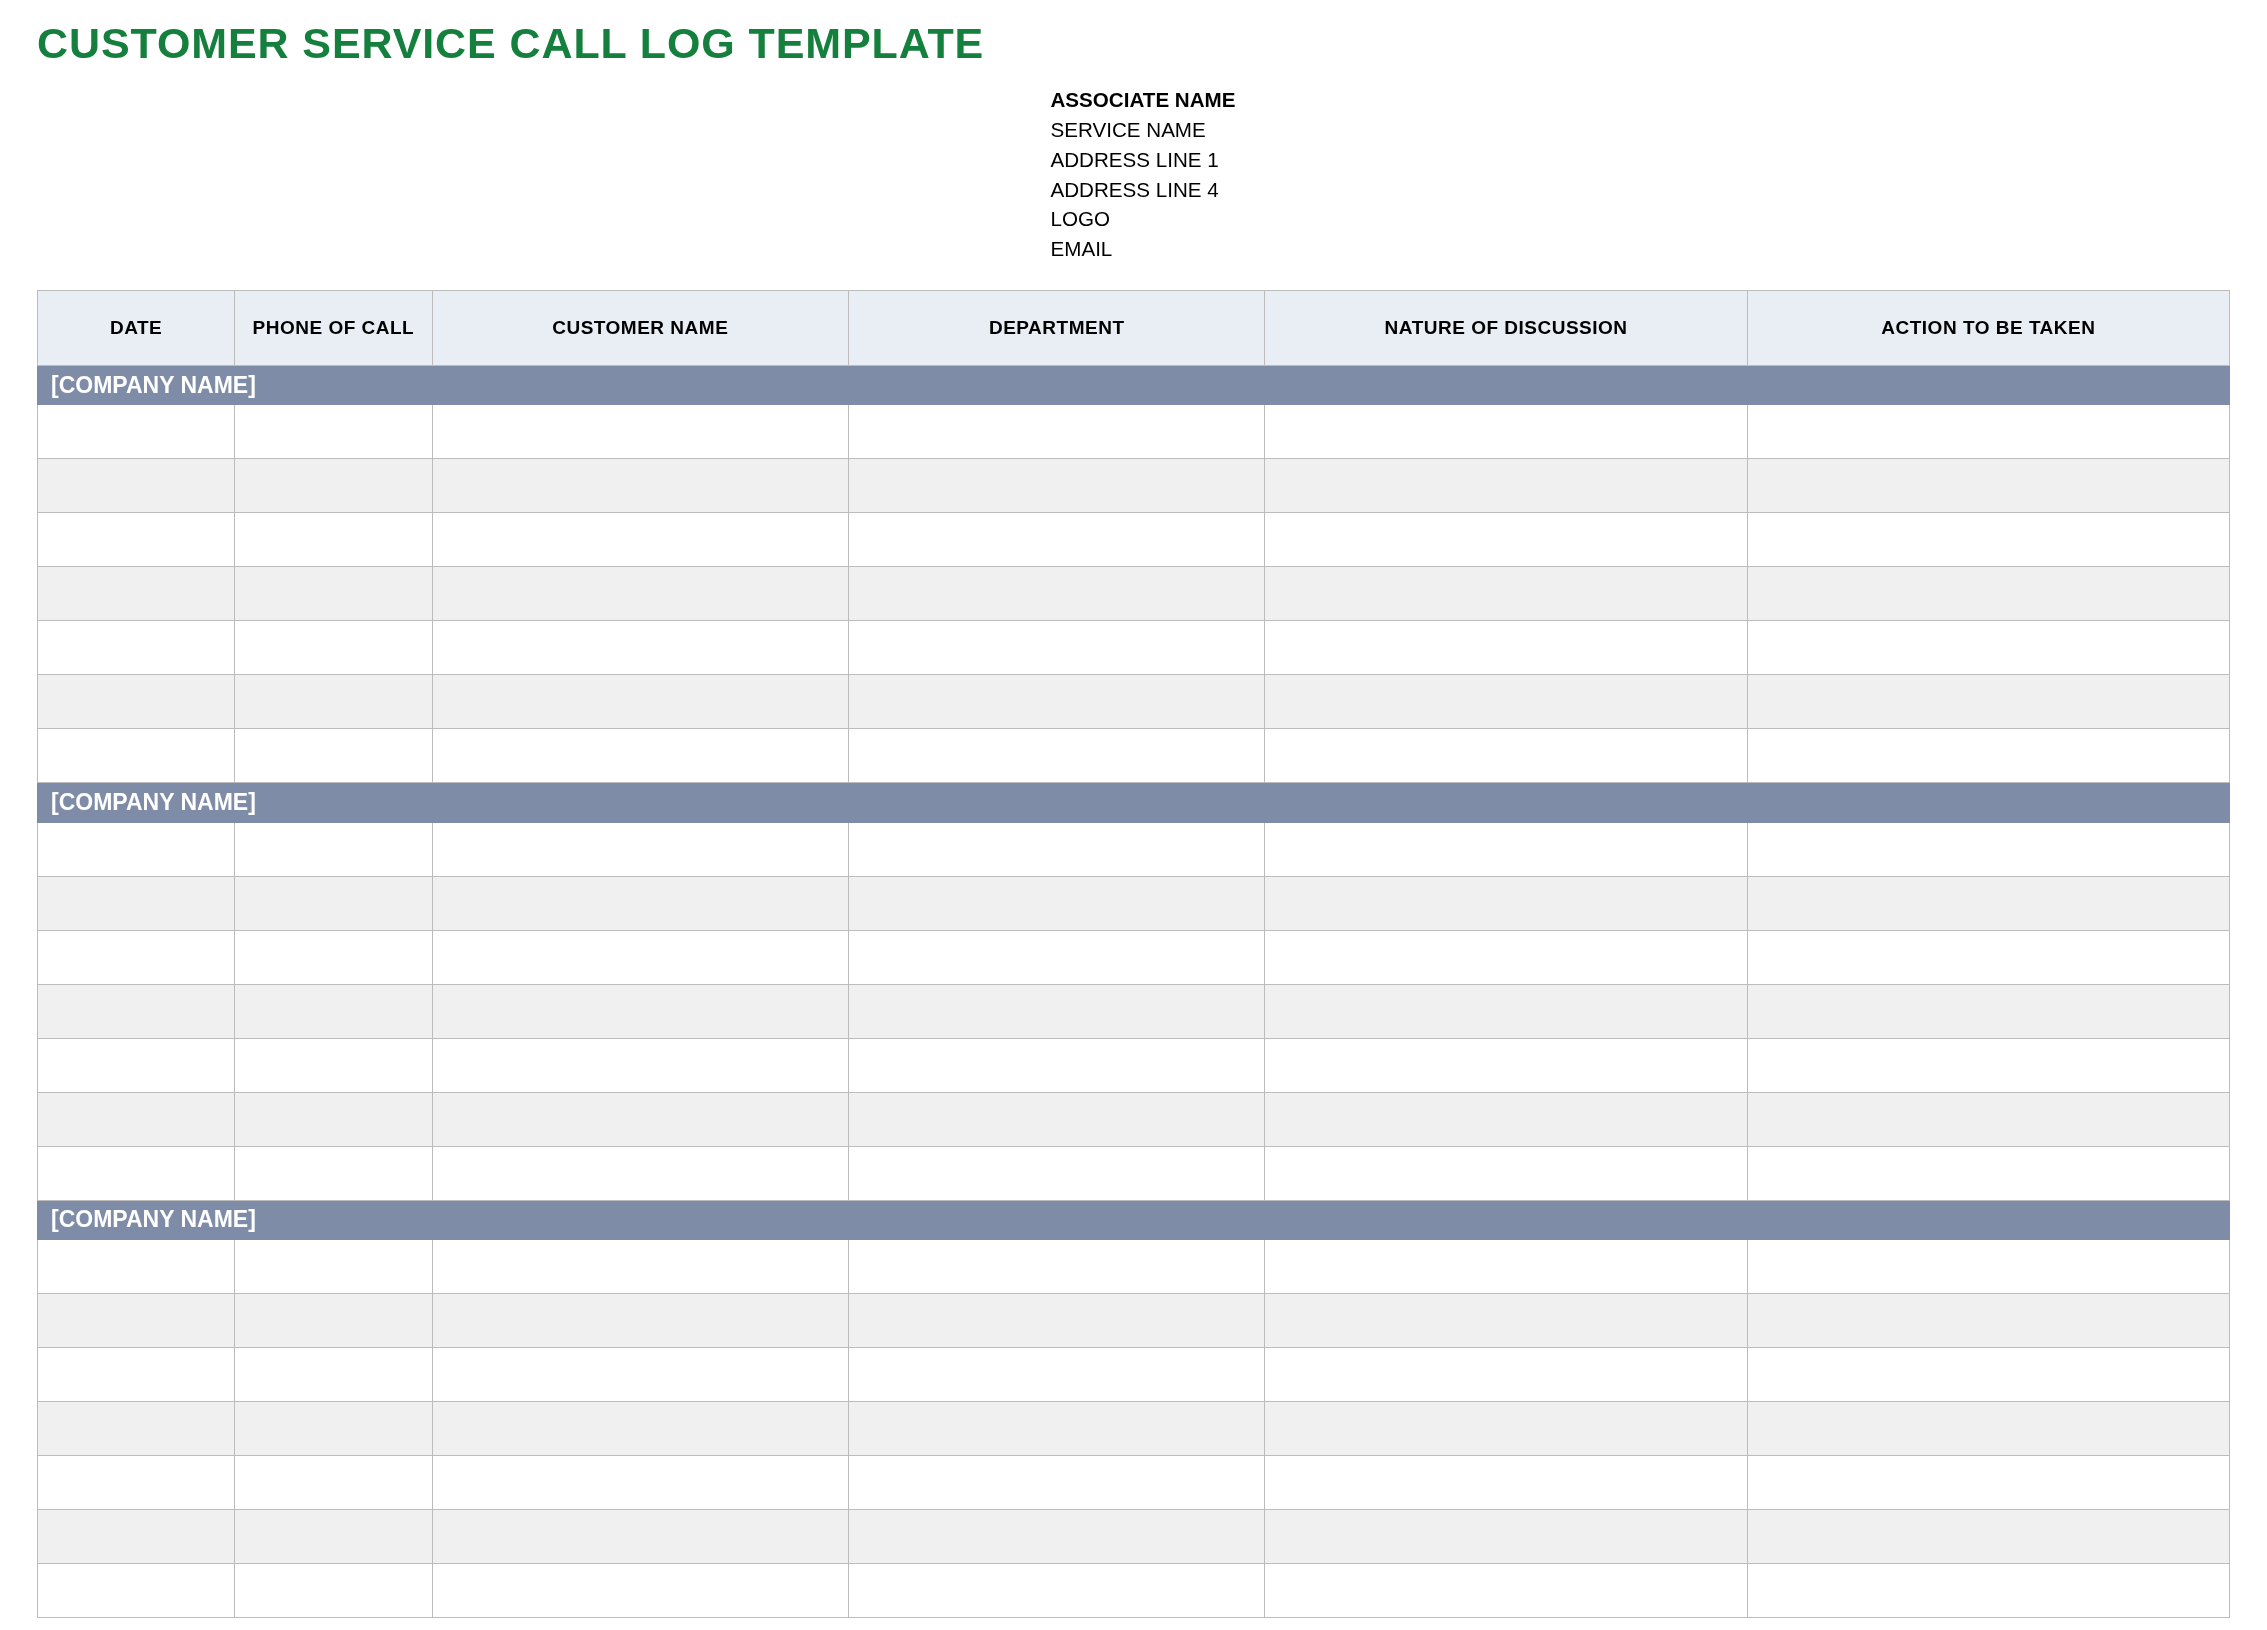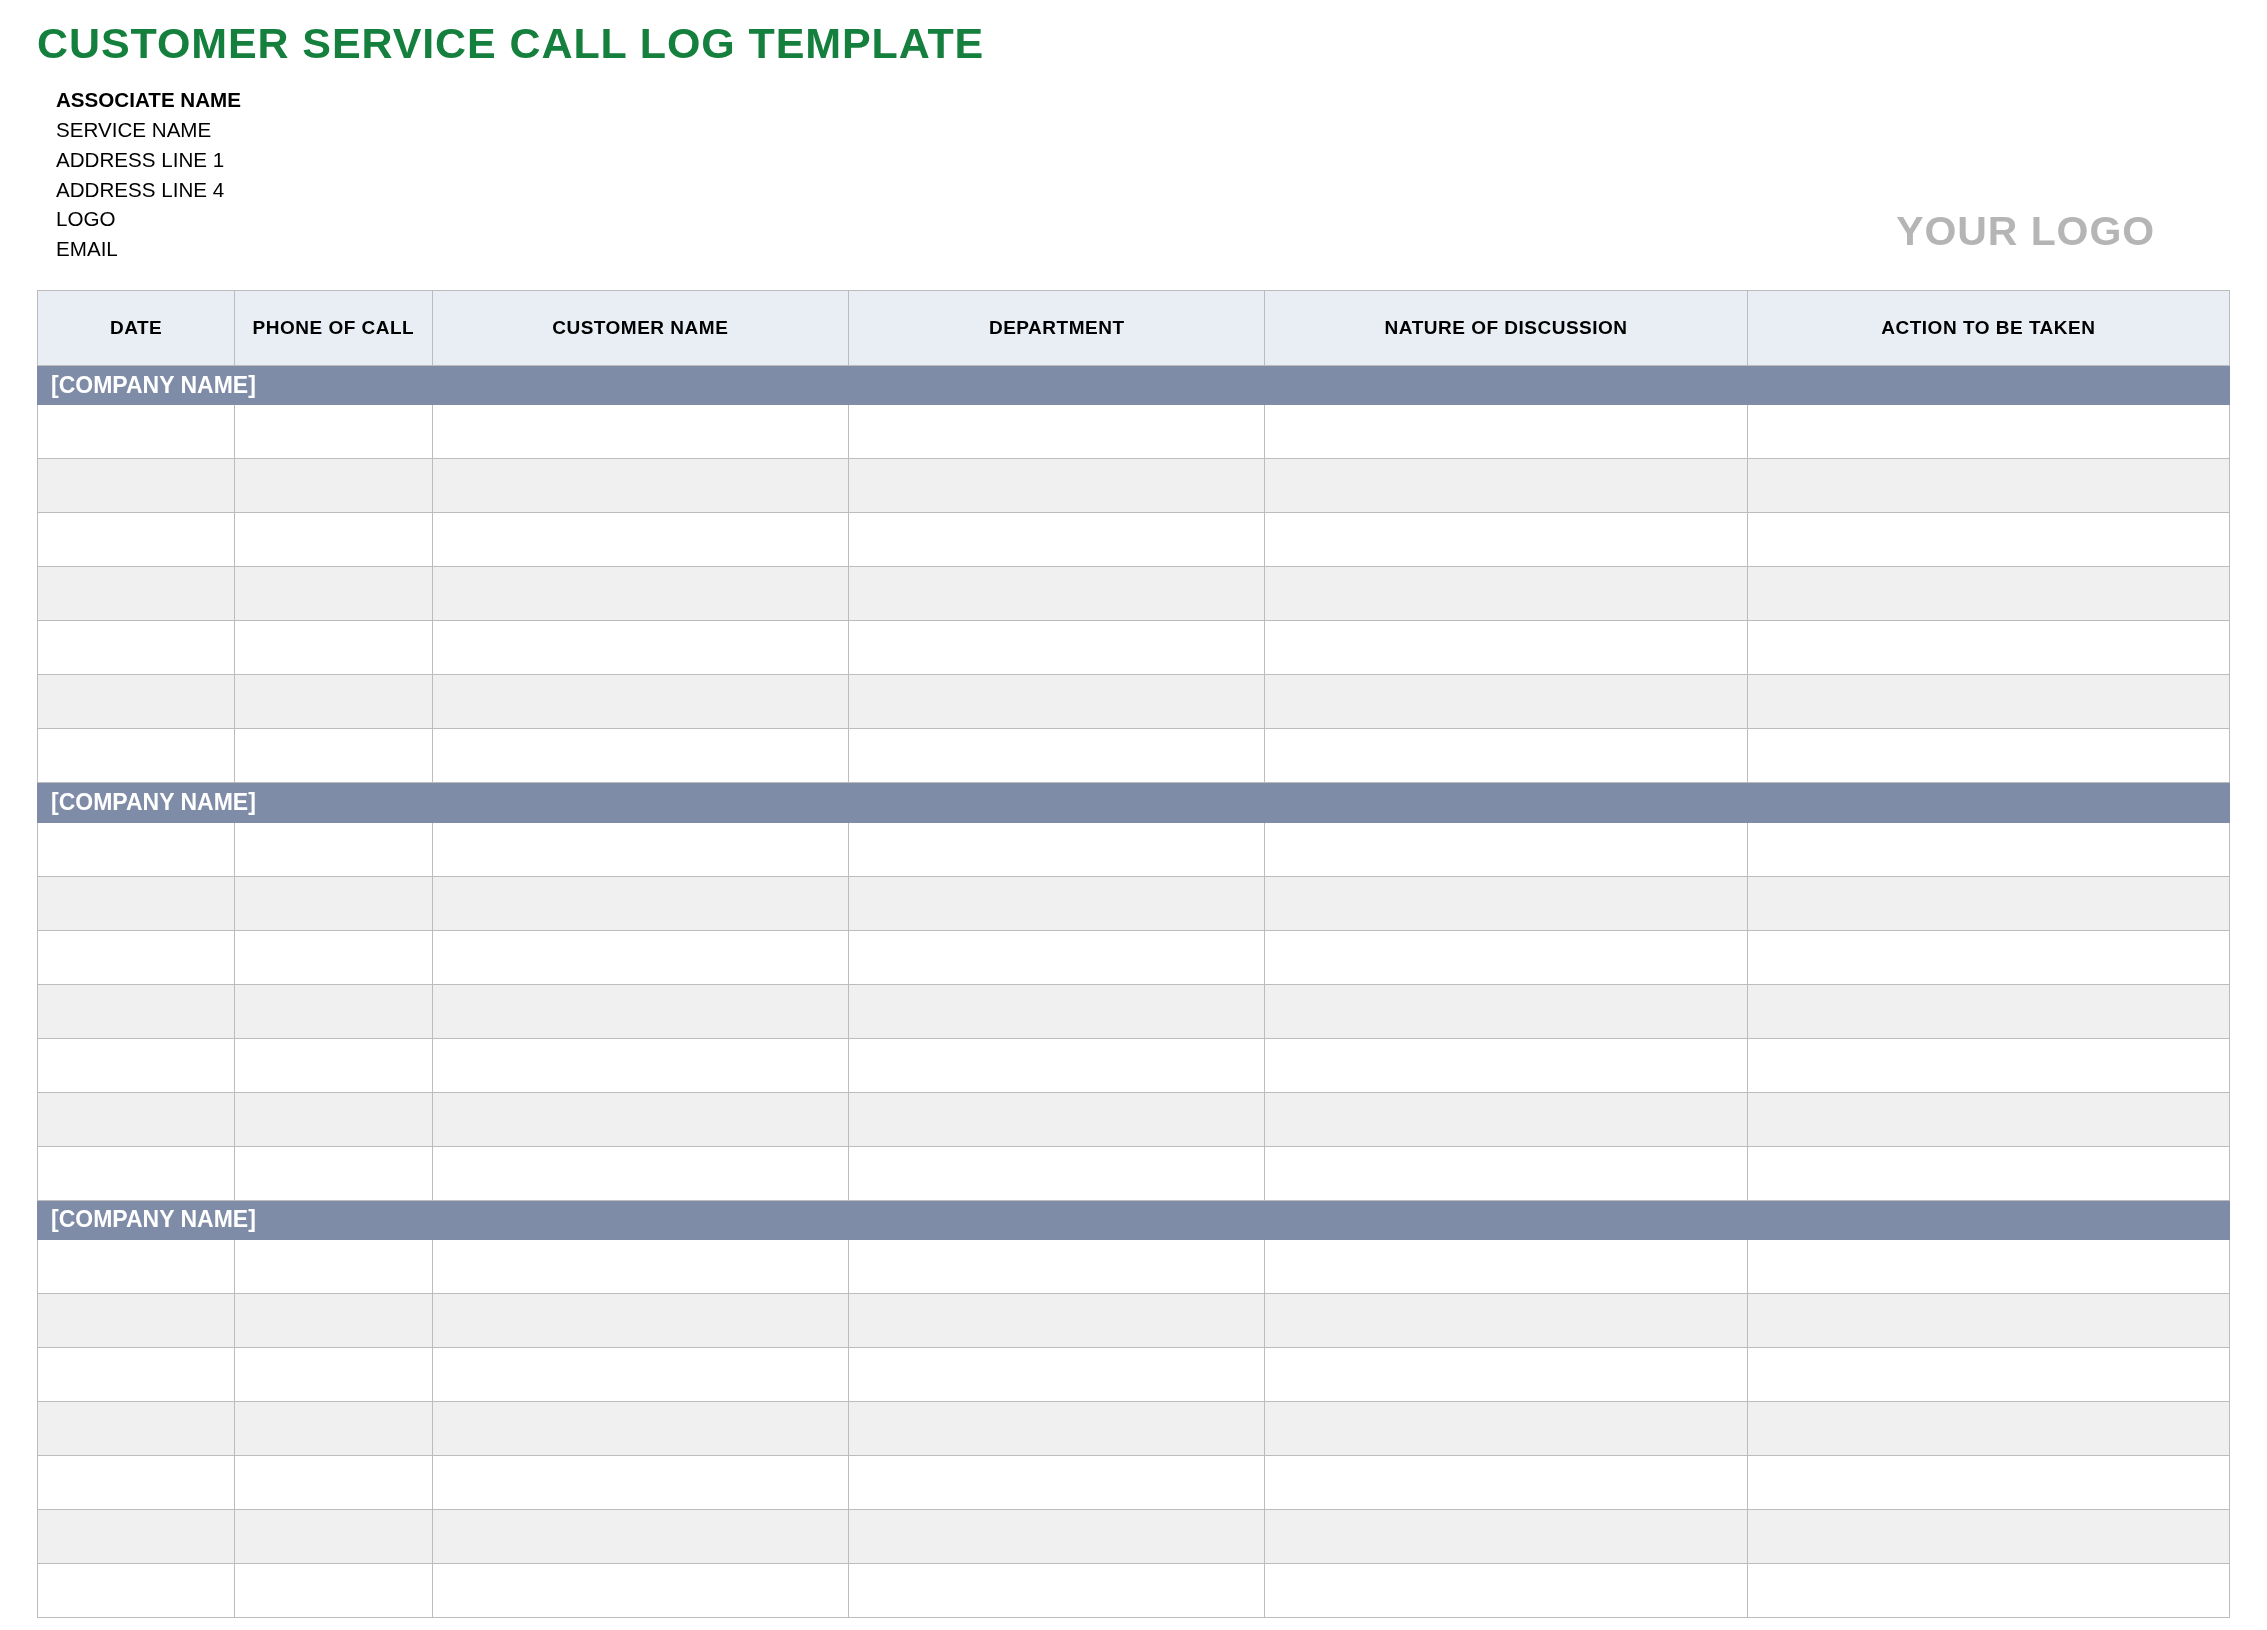--- a/index.html
+++ b/index.html
@@ -16,21 +16,21 @@
   }
   .title {
     font-size: 43px;
     font-weight: 700;
     letter-spacing: 0.9px;
     color: #15803d;
     margin: 0 0 17px 0;
   }
   .header-row {
     display: flex;
-    justify-content: space-between;
+    justify-content: center;
     align-items: flex-end;
     margin-bottom: 26px;
   }
   .info-block {
     font-size: 20.6px;
     line-height: 1.45;
     color: #000;
     padding-left: 19px;
   }
   .info-block .bold {
@@ -91,21 +91,20 @@
 
   <div class="header-row">
     <div class="info-block">
       <div class="bold">ASSOCIATE NAME</div>
       <div>SERVICE NAME</div>
       <div>ADDRESS LINE 1</div>
       <div>ADDRESS LINE 4</div>
       <div>LOGO</div>
       <div>EMAIL</div>
     </div>
-    <div class="logo">YOUR LOGO</div>
   </div>
 
   <table class="log">
     <colgroup>
       <col class="c-date">
         <col class="c-time">
         <col class="c-cust">
       <col class="c-dept">
         <col class="c-nature">
         <col class="c-action">

